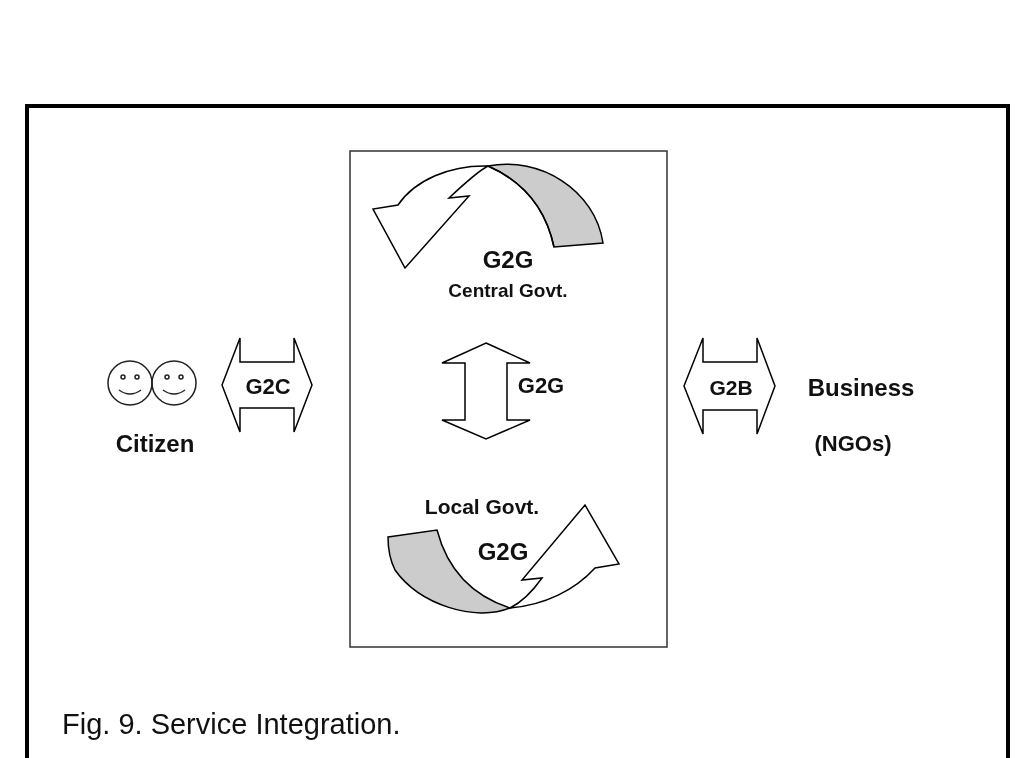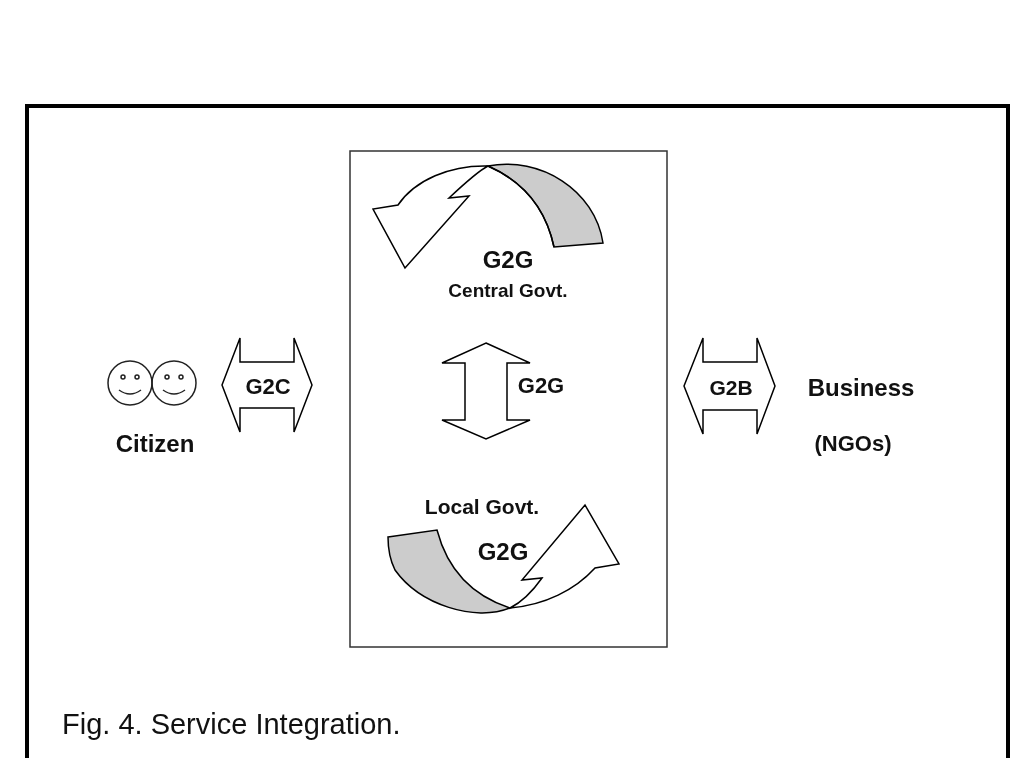--- a/index.html
+++ b/index.html
@@ -51,13 +51,13 @@
   <path d="M222,385 L240,338 L240,362 L294,362 L294,338 L312,385 L294,432 L294,408 L240,408 L240,432 Z" fill="#fff" stroke="#000" stroke-width="1.5"></path>
   <text class="lbl" x="268" y="394" font-size="22" text-anchor="middle">G2C</text>
 
   <path d="M684,386 L703,338 L703,362 L757,362 L757,338 L775,386 L757,434 L757,410 L703,410 L703,434 Z" fill="#fff" stroke="#000" stroke-width="1.5"></path>
   <text class="lbl" x="731" y="395" font-size="21" text-anchor="middle">G2B</text>
 
   <text class="lbl" x="861" y="396" font-size="24" text-anchor="middle">Business</text>
   <text class="lbl" x="853" y="451" font-size="22" text-anchor="middle">(NGOs)</text>
 </svg>
 
-<div id="caption">Fig. 4. Service Integration.</div>
+<div id="caption">Fig. 9. Service Integration.</div>
 
 </body></html>

